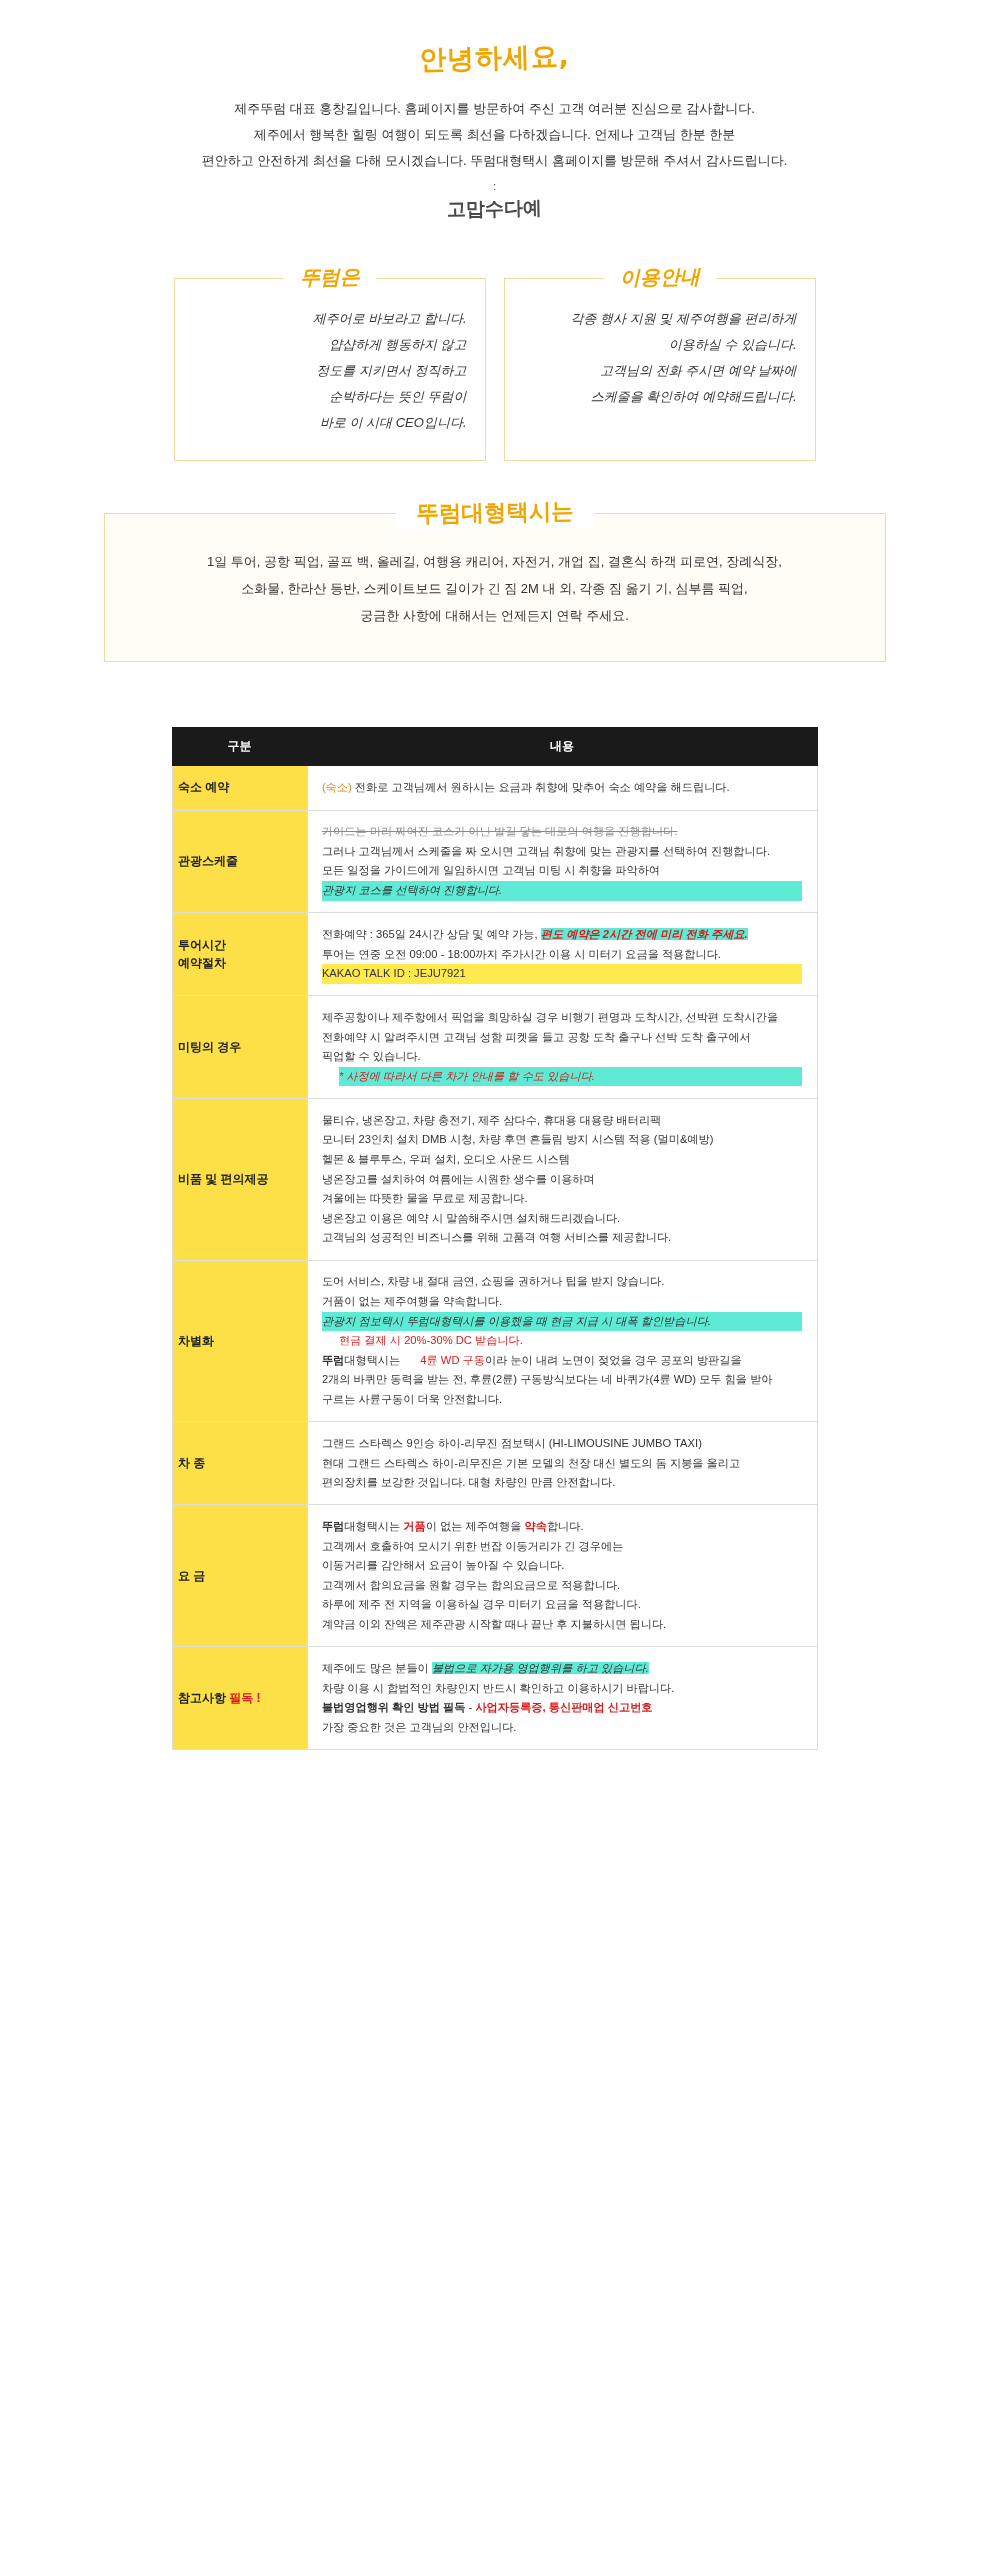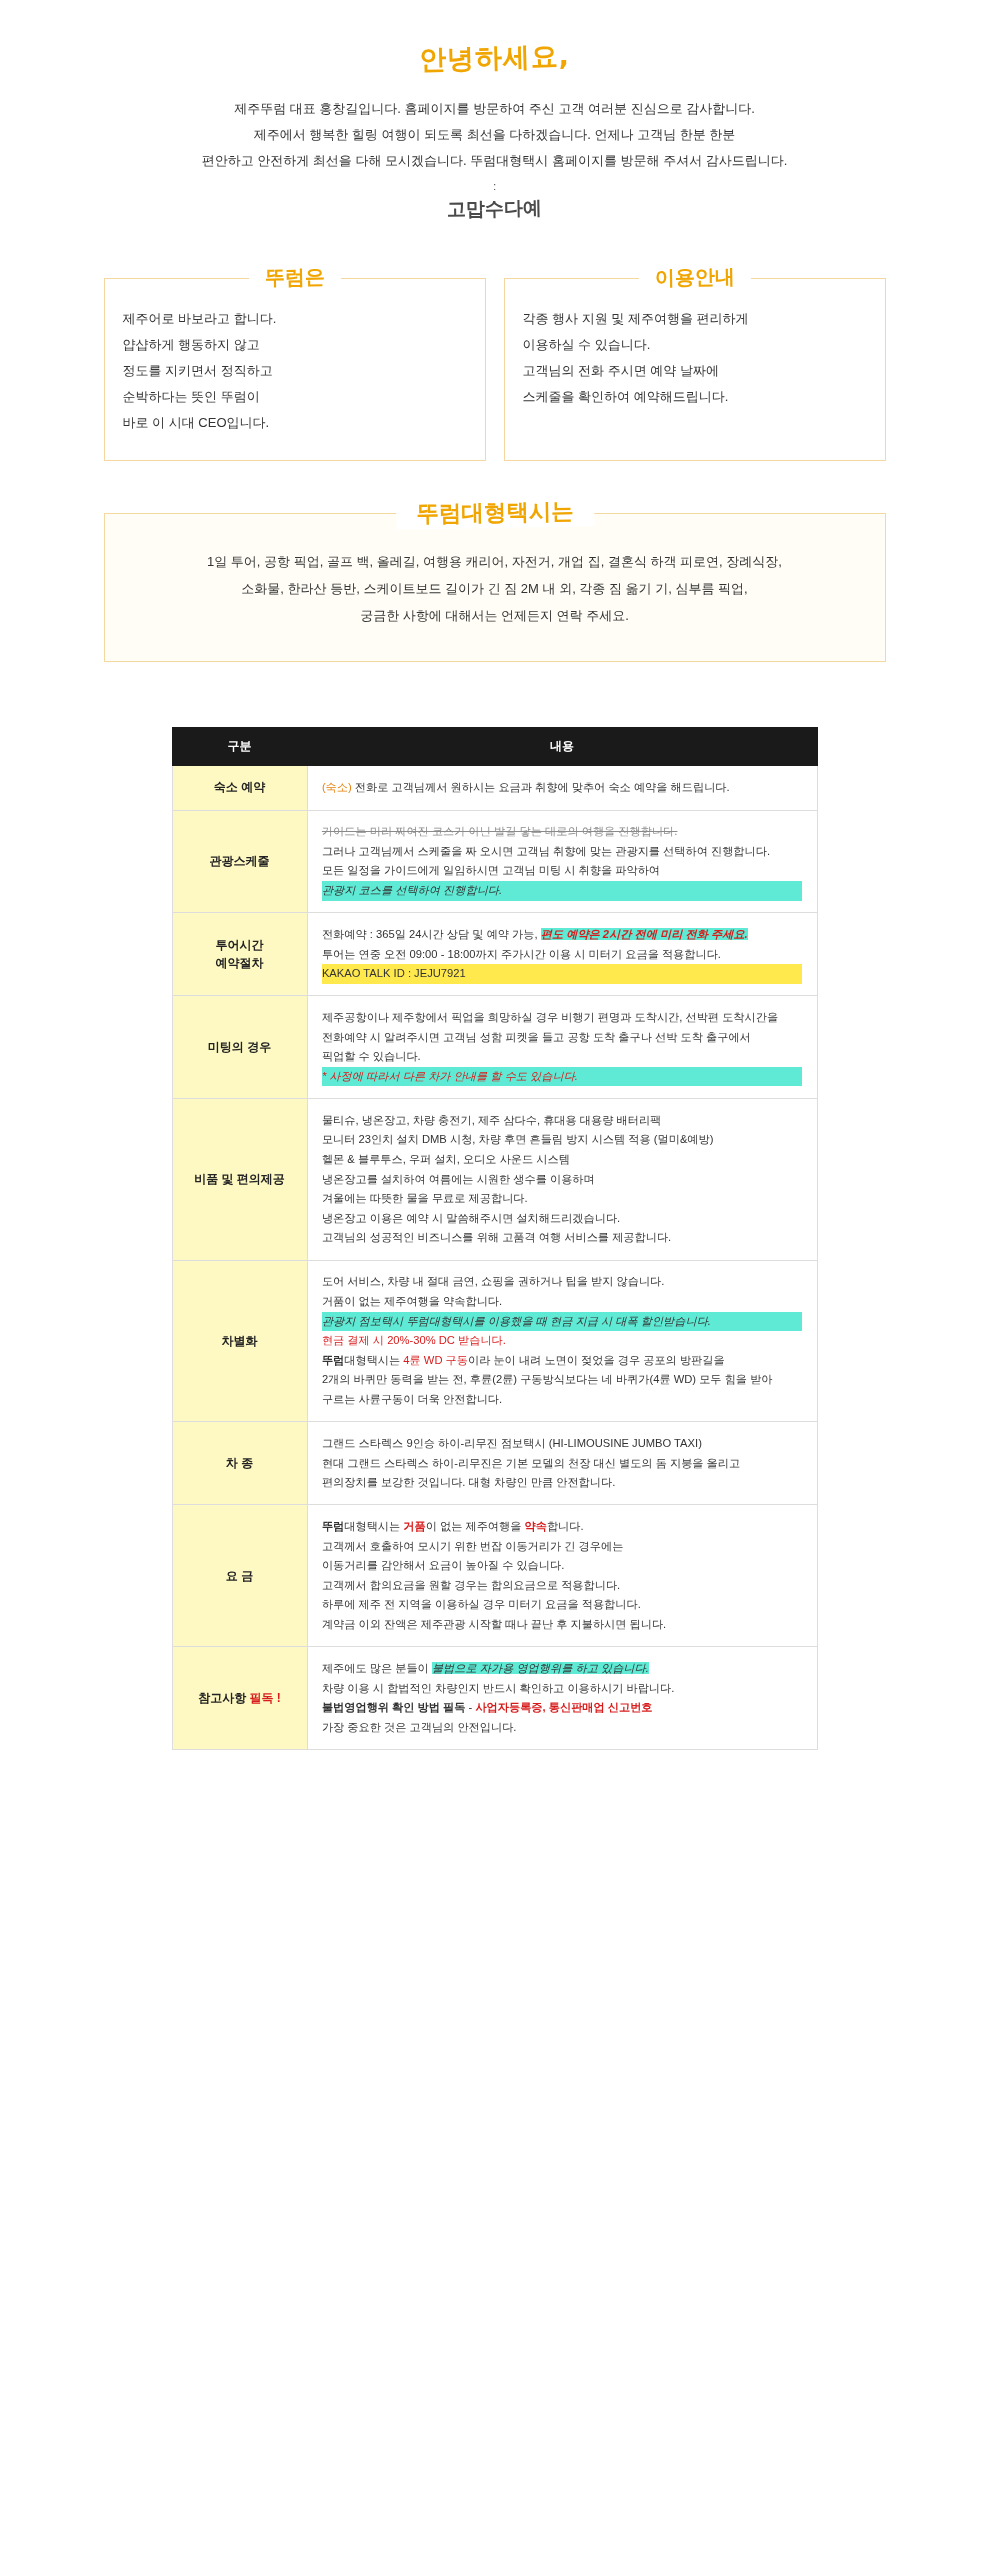--- a/index.html
+++ b/index.html
@@ -57,26 +57,27 @@
   }
 
   
   .two-cards {
     display: flex;
     justify-content: center;
     gap: 18px;
     margin-top: 56px;
   }
   .card {
-    width: 382px;
+    width: 312px;
     border: 0.9px solid #f3d9a0;
     padding: 27px 18px 23.4px;
-    text-align: left;
+    text-align: right;
     position: relative;
     background: #fff;
+    font-style: italic;
   }
   .card-title {
     position: absolute;
     top: -15.3px;
     left: 50%;
     transform: translateX(-50%) rotate(-1deg);
     background: #fff;
     padding: 0 16px;
     font-size: 20px;
     font-weight: bold;
@@ -131,45 +132,44 @@
     color: #fff;
     font-size: 12px;
     font-weight: bold;
     padding: 10px 5.4px;
     border: 0.9px solid #1a1a1a;
     text-align: center;
   }
   .info-table th.col-label { width: 135px; }
   .info-table td.cell-label {
     width: 135px;
-    text-align: center;
     vertical-align: middle;
     font-size: 12px;
     font-weight: bold;
     color: #222;
     border: 0.9px solid #ddd;
     padding: 12.6px 5.4px;
     line-height: 1.55;
-    background: #fef9c3;
+    background: #fde047;
   }
   .info-table td.cell-content {
     border: 0.9px solid #ddd;
     padding: 11.7px 14.4px;
     font-size: 11.2px;
     line-height: 1.75;
     color: #333;
     vertical-align: middle;
     background: #fff;
   }
   .line { display: block; }
 
   
   .hl-yellow { background: #5eead4; font-style: italic; }
   .hl-yellow-strong { background: #ffe94d; }
-  .t-red { color: #d81b1b; }
+  .t-red { color: #d81b1b; margin-left: 17px; }
   .t-red-b { color: #d81b1b; font-weight: bold; }
   .t-orange { color: #e8820c; }
   .t-bold { font-weight: bold; }
   .t-gray { color: #8a8a8a; }
   .t-through { text-decoration: line-through; }
 </style>
 </head>
 <body>
 
 <div class="page">

